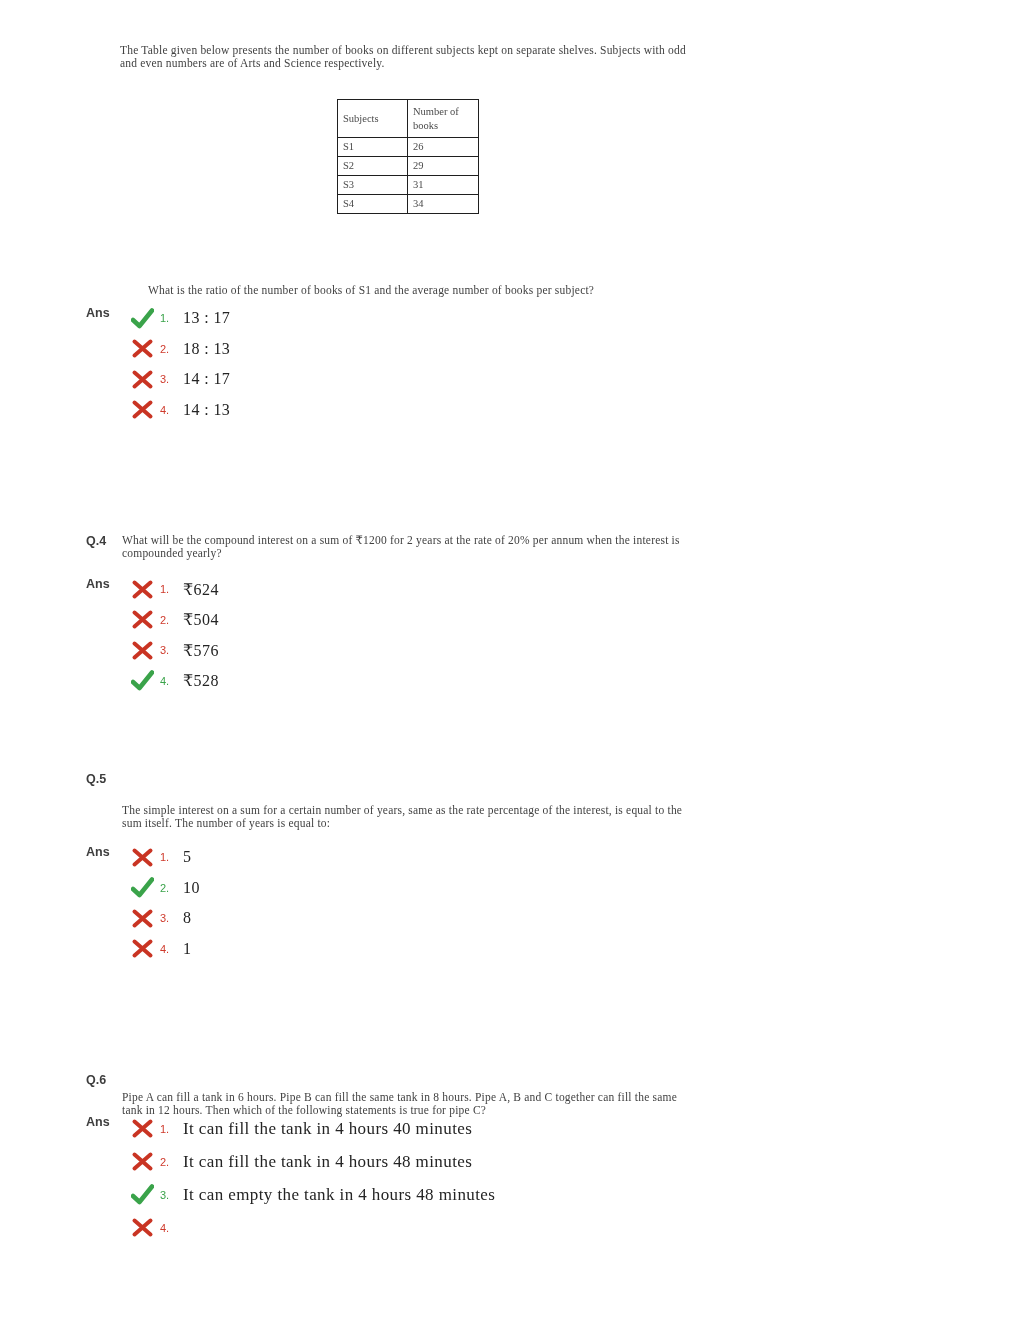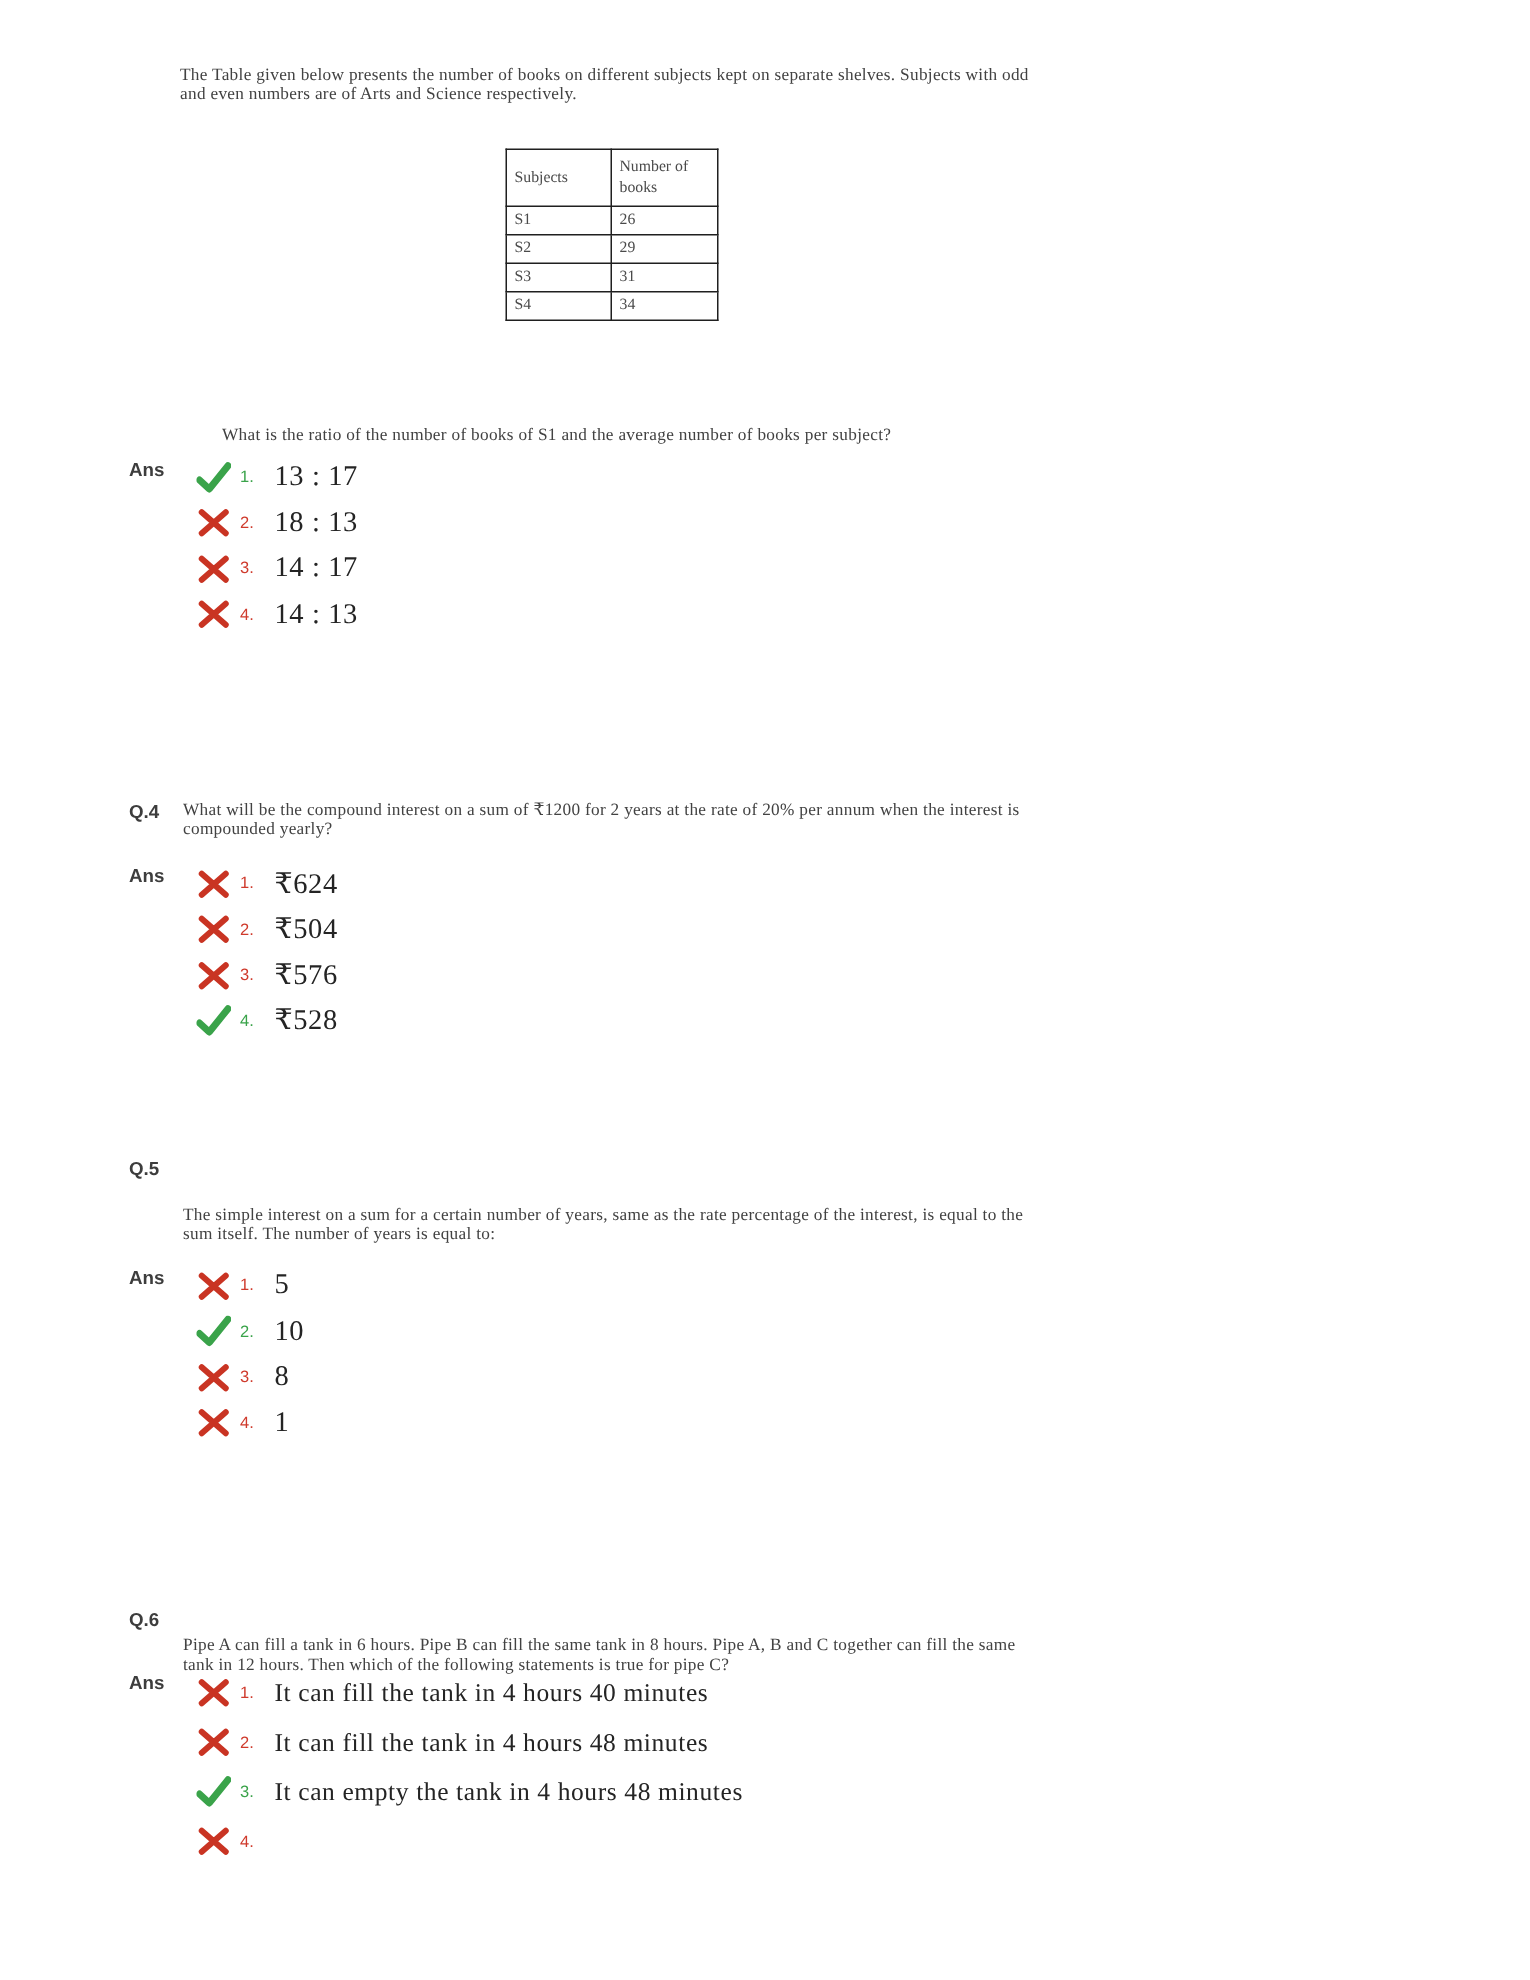--- a/index.html
+++ b/index.html
@@ -57,21 +57,21 @@
   .options.tall .option-row { height:33px; }
   .icon-wrap { width:23px; height:21px; margin-right:6px; flex:0 0 23px; position:relative; }
   .icon-wrap svg { position:absolute; left:0; top:0; }
   .option-num {
     font-family:"Liberation Sans","DejaVu Sans",sans-serif;
     font-size:11px;
     margin-right:10px;
     min-width:13px;
   }
   .option-label {
-    font-size:19px;
+    font-size:16px;
     color:#242424;
     letter-spacing:0.4px;
     white-space:nowrap;
   }
   .options.tall .option-label { font-size:17px; }
   .option-row[data-result="correct"] .option-num { color:#3aa34a; }
   .option-row[data-result="wrong"]  .option-num { color:#cf3a2c; }
 </style>
 </head>
 <body>

